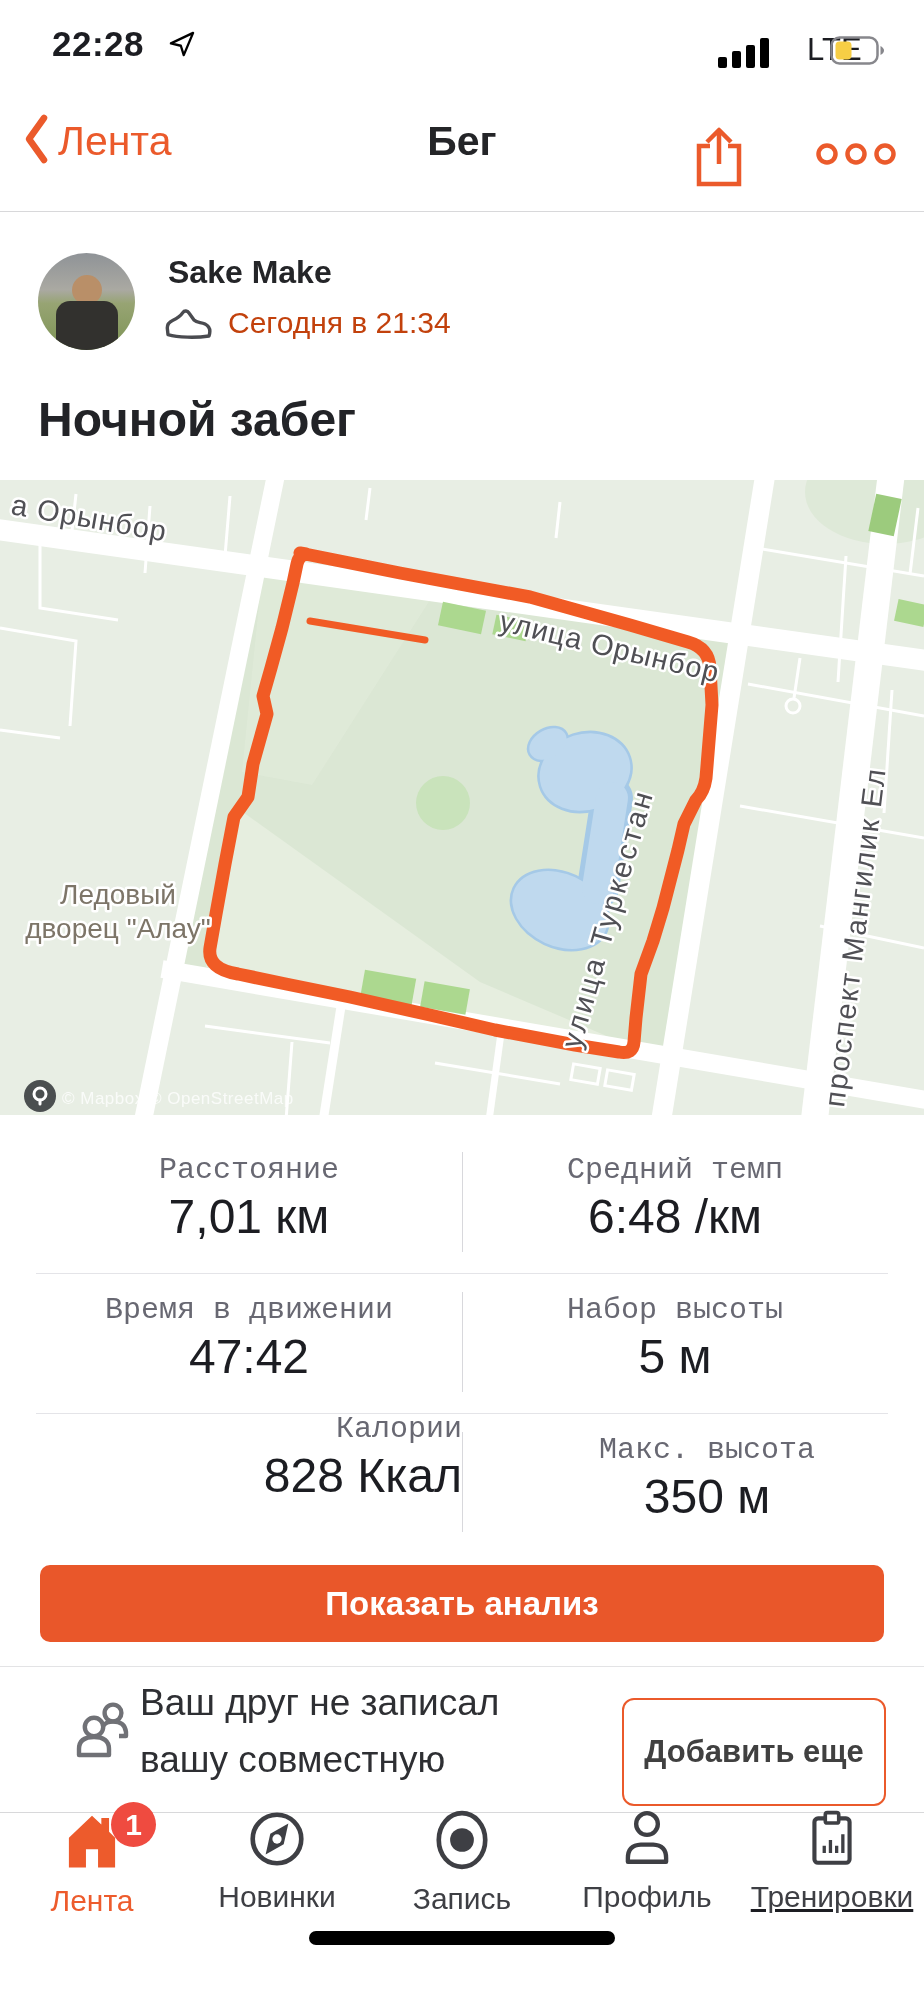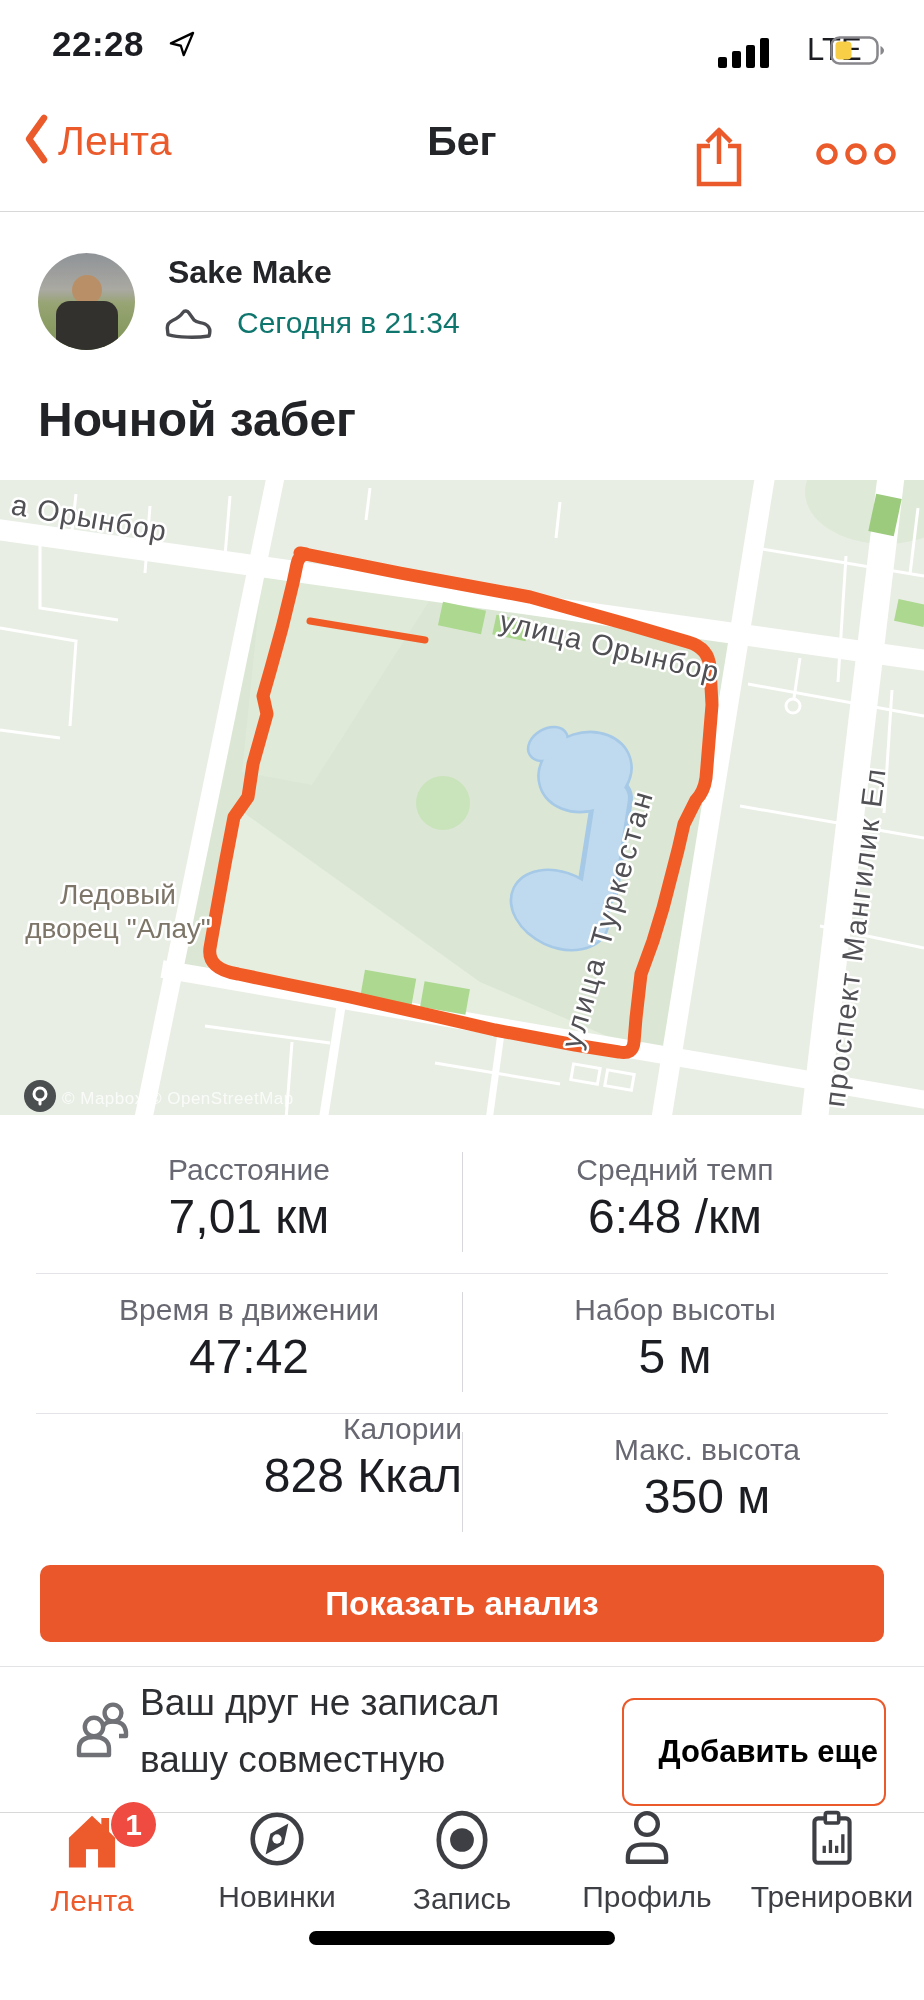--- a/index.html
+++ b/index.html
@@ -22,52 +22,52 @@
   .share-btn{left:692px;top:126px;cursor:pointer;}
   .dots-btn{left:816px;top:142px;cursor:pointer;}
 
   
   .avatar{left:38px;top:253px;width:97px;height:97px;border-radius:50%;overflow:hidden;
           background:linear-gradient(180deg,#8f9397 0%,#aaa9a2 38%,#97a473 52%,#7d9355 100%);}
   .avatar::before{content:"";position:absolute;left:34px;top:22px;width:30px;height:30px;border-radius:50%;background:#b98f68;}
   .avatar::after{content:"";position:absolute;left:18px;top:48px;width:62px;height:52px;border-radius:14px 14px 0 0;background:#32312e;}
   .author{left:168px;top:254px;font-size:32px;font-weight:700;color:#242528;}
   .shoe-icon{left:164px;top:303px;}
-  .post-date{left:237px;top:306px;font-size:30px;color:#0f766e;}
+  .post-date{left:228px;top:306px;font-size:30px;color:#c2410c;}
   .post-title{left:38px;top:392px;font-size:48px;font-weight:700;color:#222327;}
 
   
   .map-wrap{left:0;top:480px;width:924px;height:635px;}
 
   
   .stat-cell{width:426px;text-align:center;}
-  .stat-label{font-size:30px;color:#686872;line-height:36px;}
+  .stat-label{font-size:30px;color:#686872;line-height:36px;font-family:Liberation Mono, monospace;}
   .stat-value{font-size:48px;color:#1C1D22;line-height:58px;}
   .c-r1l{left:36px;top:1152px;} .c-r1r{left:462px;top:1152px;}
   .c-r2l{left:36px;top:1292px;} .c-r2r{left:462px;top:1292px;}
   .c-r3l{left:36px;top:1411px;text-align:right;} .c-r3r{left:462px;top:1432px;padding-left:32px;}
   .hdiv{left:36px;width:852px;height:1px;background:#E4E4E8;}
   .hd1{top:1273px;} .hd2{top:1413px;}
   .vdiv{left:462px;width:1px;background:#D8D8DC;}
   .vd1{top:1152px;height:100px;} .vd2{top:1292px;height:100px;} .vd3{top:1432px;height:100px;}
 
   .analyze{left:40px;top:1565px;width:844px;height:77px;background:#E9572A;border:none;border-radius:10px;
            color:#fff;font-size:33px;font-weight:700;font-family:inherit;cursor:pointer;}
 
   
   .friend-sep{left:0;top:1666px;width:924px;height:1px;background:#E3E3E5;}
   .friend-icon{left:72px;top:1700px;}
   .friend-text{left:140px;top:1674px;font-size:37px;line-height:57px;color:#2E2F33;}
   .add-more{left:622px;top:1698px;width:264px;height:108px;background:#fff;border:2px solid #EB5A2B;border-radius:12px;
-            color:#000000;font-size:31px;font-weight:700;font-family:inherit;cursor:pointer;text-align:right;}
+            color:#404040;font-size:31px;font-weight:700;font-family:inherit;cursor:pointer;}
 
   
   .tabbar{left:0;top:1812px;width:924px;height:188px;background:#fff;border-top:1px solid #D8D8DA;}
   .tab-item{position:absolute;top:1808px;width:176px;text-align:center;cursor:pointer;}
-  .t1{left:4px;} .t2{left:189px;} .t3{left:374px;} .t4{left:559px;} .t5{left:744px;}
+  .t1{left:4px;} .t2{left:189px;} .t3{left:374px;} .t4{left:559px;} .t5{left:744px;text-decoration:underline;}
   .tab-label{display:block;margin-top:6px;font-size:30px;color:#3E3F44;}
   .tab-label.active{color:#ED5B2C;}
   .badge{left:111px;top:1802px;width:45px;height:45px;border-radius:50%;background:#EF4B40;color:#fff;
          font-size:30px;font-weight:700;display:flex;align-items:center;justify-content:center;}
   .home-indicator{left:309px;top:1931px;width:306px;height:14px;border-radius:7px;background:#000;}
 </style>
 </head>
 <body>
 
 <div class="screen">

